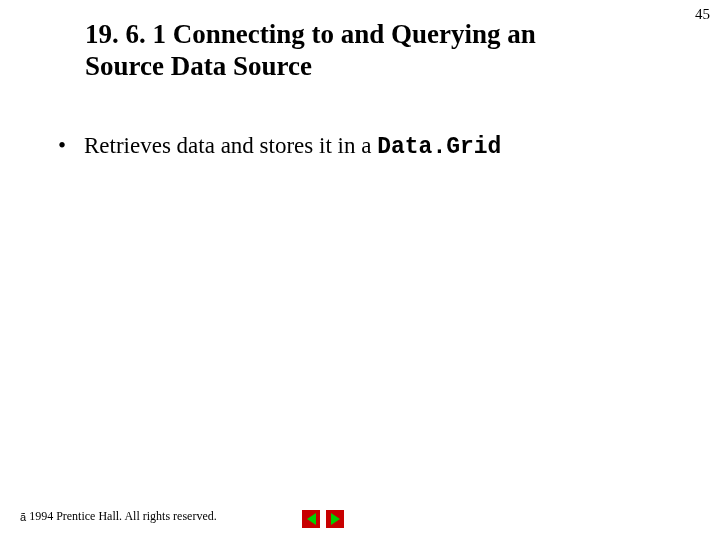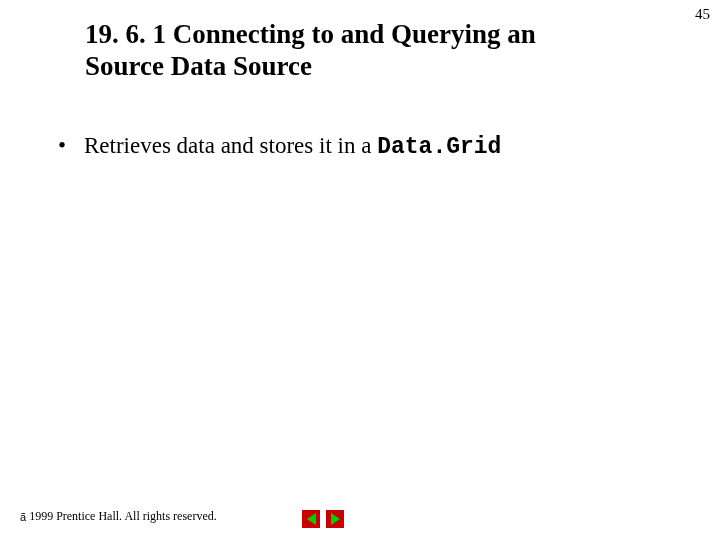--- a/index.html
+++ b/index.html
@@ -31,21 +31,21 @@
   </div>
 
   <ul class="bullets">
     <li>
       <span>Retrieves data and stores it in a </span><span class="code">Data.Grid</span>
     </li>
   </ul>
 
   <div class="footer">
     <span class="copy-sym">ã</span>
-      <span> 1999 Prentice Hall. All rights reserved.</span>
+      <span> 1994 Prentice Hall. All rights reserved.</span>
   </div>
 
   <div class="nav">
     <div class="nav-btn">
       <div class="tri-left"></div>
     </div>
     <div class="nav-btn">
       <div class="tri-right"></div>
     </div>
   </div>

